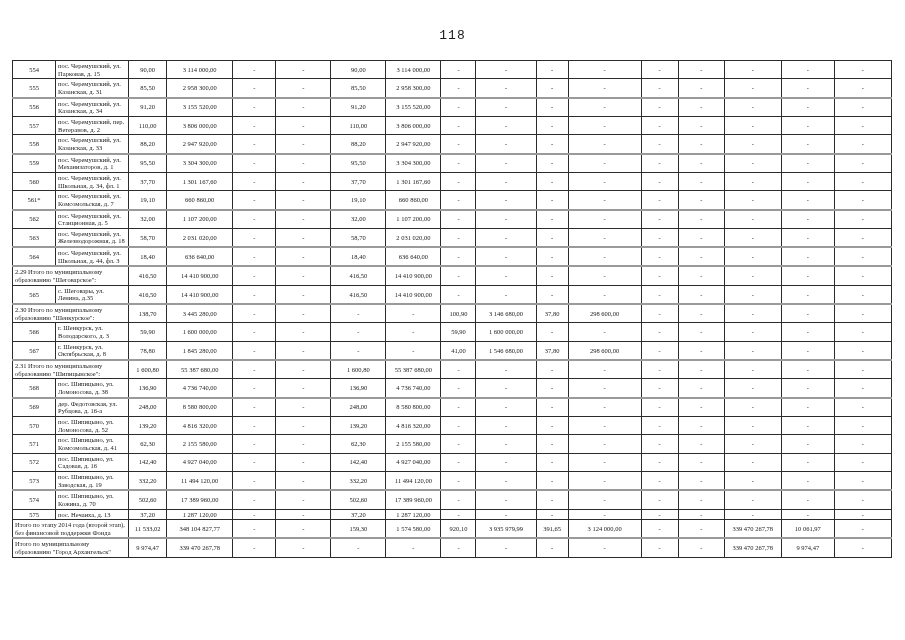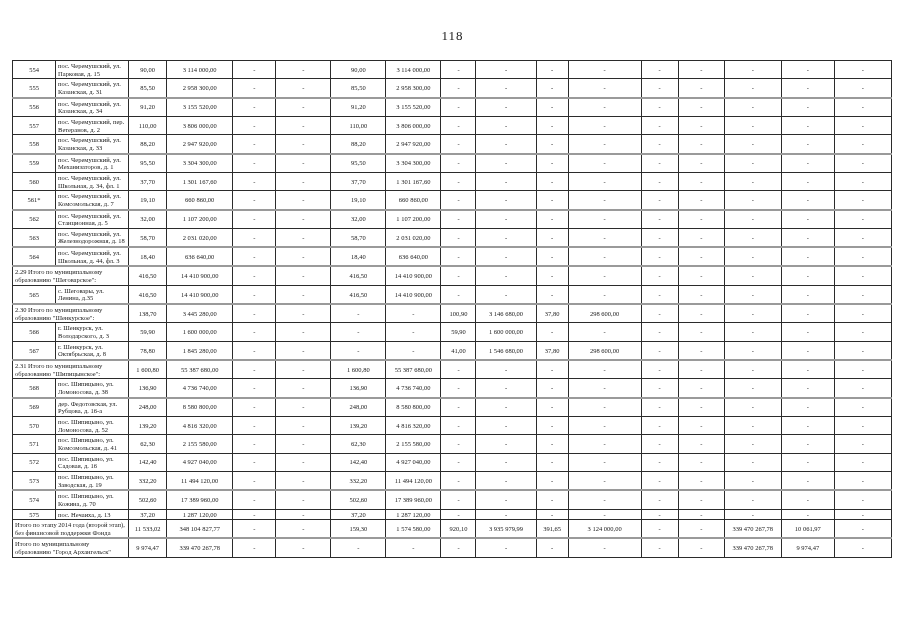--- a/index.html
+++ b/index.html
@@ -1,19 +1,19 @@
 <!DOCTYPE html>
 <html><head>
 <meta charset="utf-8">
 <style>
   html,body{margin:0;padding:0;background:#ffffff;}
   body{width:905px;height:640px;position:relative;overflow:hidden;
        font-family:"Liberation Serif","DejaVu Serif",serif;color:#1c1c1c;}
   .page-number{position:absolute;top:28px;left:0;width:905px;text-align:center;
-       font-size:13px;letter-spacing:1px;}
+       font-size:13px;letter-spacing:1px;font-family:Liberation Mono, monospace;}
   table.t{position:absolute;left:12px;top:60px;border-collapse:collapse;
        table-layout:fixed;width:880px;}
   table.t td{border:1px solid #2b2b2b;font-size:6.5px;line-height:1.18;
        padding:1px 2px;vertical-align:middle;overflow:hidden;}
   td.num{text-align:center;}
   td.addr{text-align:left;}
   td.val{text-align:center;}
   td.lbl{text-align:left;}
   tr.thick-top td{border-top:2.5px solid #9a9a9a;}
 </style>

